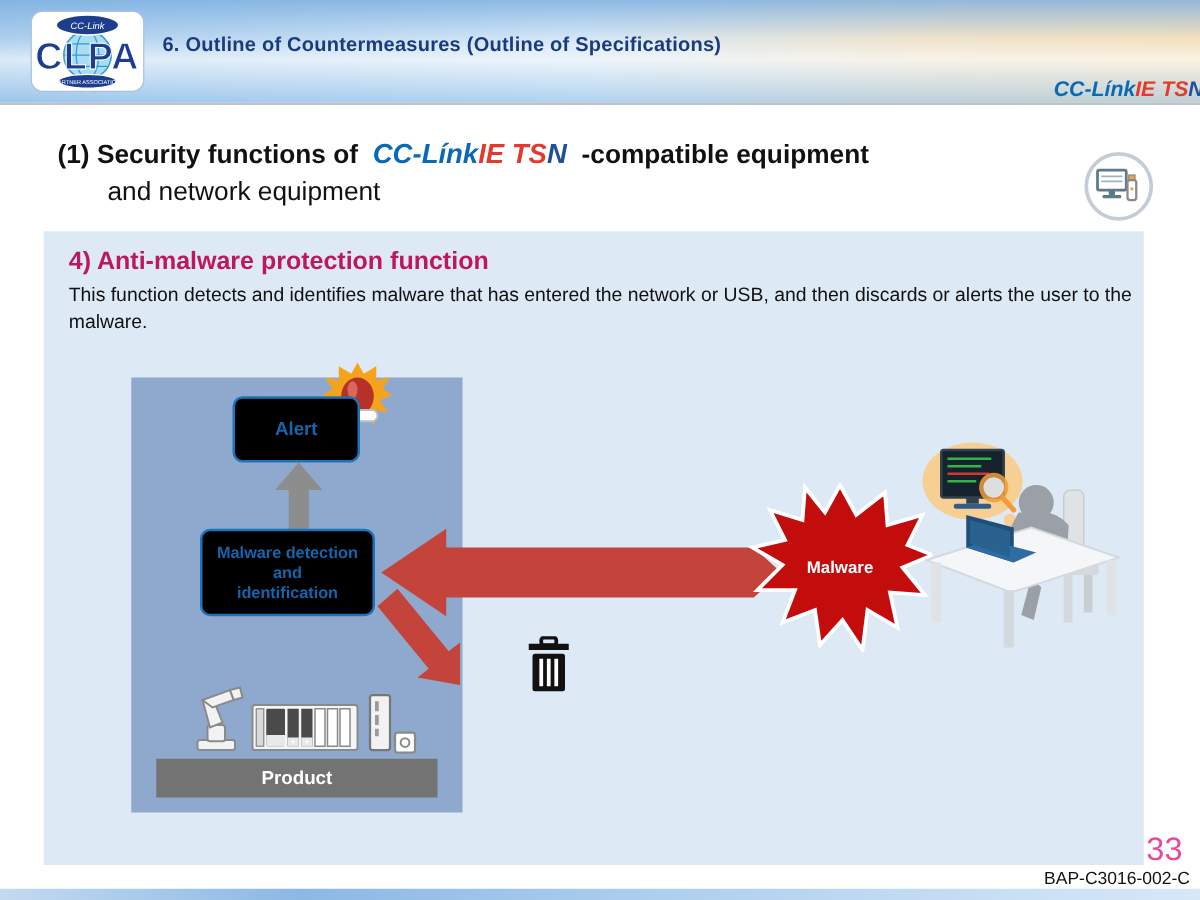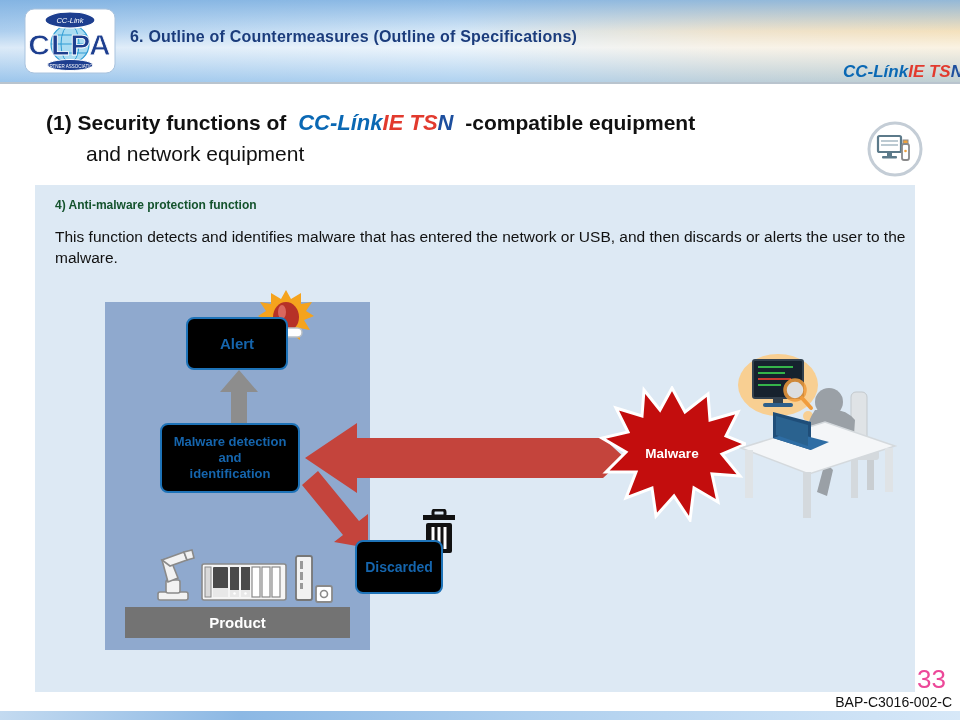--- a/index.html
+++ b/index.html
@@ -26,21 +26,21 @@
   .cc-p4 { color:#1d4f9e; font-style:italic; font-weight:800; }
 
   
   .heading-line1 { position:absolute; left:46px; top:110px; font-size:21px; font-weight:bold; color:#111; white-space:nowrap; }
   .heading-line1 .logo-inline { font-size:22px; margin:0 6px; }
   .heading-line2 { position:absolute; left:86px; top:142px; font-size:21px; font-weight:normal; color:#111; }
   .equip-icon { position:absolute; left:866px; top:120px; width:58px; height:58px; }
 
   
   .content-box { position:absolute; left:35px; top:185px; width:880px; height:507px; background:#dde9f4; }
-  .content-subtitle { position:absolute; left:55px; top:198px; font-size:12px; font-weight:bold; color:#14532d; }
+  .content-subtitle { position:absolute; left:55px; top:198px; font-size:20px; font-weight:bold; color:#be185d; }
   .content-desc { position:absolute; left:55px; top:227px; width:852px; font-size:15.5px; color:#111; line-height:1.35; }
 
   
   .blue-panel { position:absolute; left:105px; top:302px; width:265px; height:348px; background:#8fa9ce; }
   .dg-box { position:absolute; background:#000000; border:2.5px solid #1e73b8; border-radius:8px;
             display:flex; align-items:center; justify-content:center; text-align:center;
             color:#1565ad; font-weight:bold; }
   .alert-box { left:186px; top:317px; width:102px; height:53px; font-size:15px; }
   .detect-box { left:160px; top:423px; width:140px; height:70px; font-size:13px; line-height:1.25; flex-direction:column; }
   .discard-box { left:355px; top:540px; width:88px; height:54px; font-size:14px; }
@@ -146,23 +146,20 @@
 
   <svg class="abs" style="left:420px; top:509px;" width="38" height="46" viewBox="0 0 38 46">
     <rect x="13" y="1" width="12" height="6" rx="2" fill="none" stroke="#111" stroke-width="3"></rect>
     <rect x="3" y="6" width="32" height="5" fill="#111"></rect>
     <rect x="6" y="14" width="26" height="30" rx="2" fill="#111"></rect>
     <line x1="13" y1="18" x2="13" y2="40" stroke="#ffffff" stroke-width="3"></line>
     <line x1="19" y1="18" x2="19" y2="40" stroke="#ffffff" stroke-width="3"></line>
     <line x1="25" y1="18" x2="25" y2="40" stroke="#ffffff" stroke-width="3"></line>
   </svg>
 
-  <div class="dg-box discard-box">
-    <span>Discarded</span>
-  </div>
 
   <svg class="abs" style="left:150px; top:548px;" width="190" height="58" viewBox="0 0 190 58">
 
     <g stroke="#8a8a8a" stroke-width="1.6" fill="#f2f2f2">
       <rect x="8" y="44" width="30" height="8" rx="2"></rect>
       <rect x="16" y="32" width="14" height="13" rx="2"></rect>
       <polygon points="18,34 12,12 20,10 28,30"></polygon>
       <polygon points="12,12 34,4 37,12 20,18"></polygon>
       <polygon points="34,4 42,2 44,10 37,12"></polygon>
     </g>

